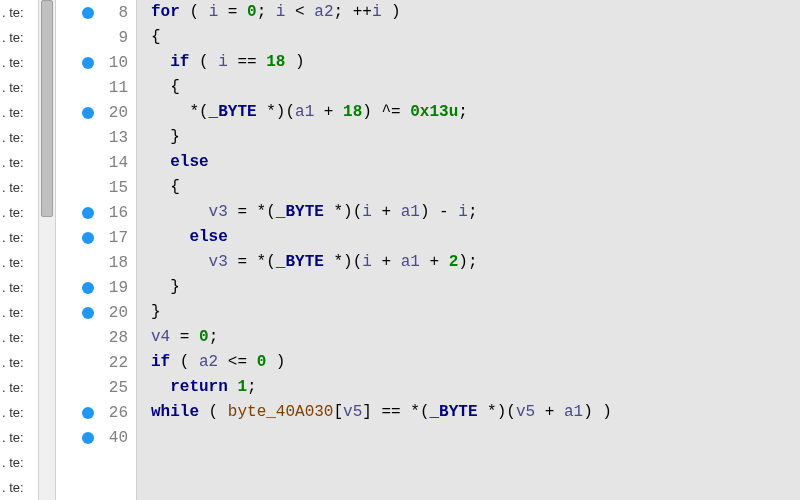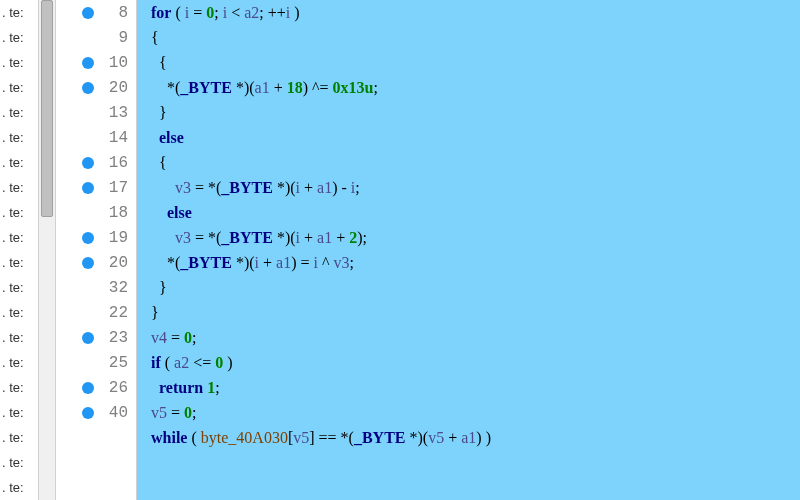--- a/index.html
+++ b/index.html
@@ -79,23 +79,22 @@
     min-width: 24px;
     text-align: right;
   }
   .gutter-sep {
     width: 1px;
     background: #d0d0d0;
     flex-shrink: 0;
   }
   .code {
     flex: 1;
-    background: #7dd3fc;
+    background: #e5e5e5;
     overflow: hidden;
-    font-family: Liberation Serif, serif;
   }
   .code-row {
     height: 25px;
     line-height: 25px;
     white-space: pre;
     padding-left: 14px;
     color: #000080;
   }
   .code-row span.t-kw { color: #000080; font-weight: bold; }
   .code-row span.t-id { color: #4a4a8a; }
@@ -143,32 +142,40 @@
       </div>
       <div class="gutter-row">
         <div class="bp hidden"></div>
         <div class="ln">9</div>
       </div>
       <div class="gutter-row">
         <div class="bp"></div>
         <div class="ln">10</div>
       </div>
       <div class="gutter-row">
+        <div class="bp hidden"></div>
+        <div class="ln">11</div>
+      </div>
+      <div class="gutter-row">
         <div class="bp"></div>
         <div class="ln">20</div>
       </div>
       <div class="gutter-row">
         <div class="bp hidden"></div>
         <div class="ln">13</div>
       </div>
       <div class="gutter-row">
         <div class="bp hidden"></div>
         <div class="ln">14</div>
       </div>
       <div class="gutter-row">
+        <div class="bp hidden"></div>
+        <div class="ln">15</div>
+      </div>
+      <div class="gutter-row">
         <div class="bp"></div>
         <div class="ln">16</div>
       </div>
       <div class="gutter-row">
         <div class="bp"></div>
         <div class="ln">17</div>
       </div>
       <div class="gutter-row">
         <div class="bp hidden"></div>
         <div class="ln">18</div>
@@ -176,60 +183,55 @@
       <div class="gutter-row">
         <div class="bp"></div>
         <div class="ln">19</div>
       </div>
       <div class="gutter-row">
         <div class="bp"></div>
         <div class="ln">20</div>
       </div>
       <div class="gutter-row">
         <div class="bp hidden"></div>
-        <div class="ln">32</div>
+        <div class="ln">28</div>
       </div>
       <div class="gutter-row">
         <div class="bp hidden"></div>
         <div class="ln">22</div>
-      </div>
-      <div class="gutter-row">
-        <div class="bp"></div>
-        <div class="ln">23</div>
       </div>
       <div class="gutter-row">
         <div class="bp hidden"></div>
         <div class="ln">25</div>
       </div>
       <div class="gutter-row">
         <div class="bp"></div>
         <div class="ln">26</div>
       </div>
       <div class="gutter-row">
         <div class="bp"></div>
         <div class="ln">40</div>
       </div>
     </div>
 
   <div class="gutter-sep"></div>
 
   <div class="code">
   <div class="code-row"><span class="t-kw">for</span><span class="t-pun"> ( </span><span class="t-id">i</span><span class="t-pun"> = </span><span class="t-num">0</span><span class="t-pun">; </span><span class="t-id">i</span><span class="t-pun"> &lt; </span><span class="t-id">a2</span><span class="t-pun">; ++</span><span class="t-id">i</span><span class="t-pun"> )</span></div>
       <div class="code-row"><span class="t-pun">{</span></div>
+      <div class="code-row"><span class="t-pun">  </span><span class="t-kw">if</span><span class="t-pun"> ( </span><span class="t-id">i</span><span class="t-pun"> == </span><span class="t-num">18</span><span class="t-pun"> )</span></div>
       <div class="code-row"><span class="t-pun">  {</span></div>
       <div class="code-row"><span class="t-pun">    *(</span><span class="t-type">_BYTE</span><span class="t-pun"> *)(</span><span class="t-id">a1</span><span class="t-pun"> + </span><span class="t-num">18</span><span class="t-pun">) ^= </span><span class="t-num">0x13u</span><span class="t-pun">;</span></div>
       <div class="code-row"><span class="t-pun">  }</span></div>
       <div class="code-row"><span class="t-pun">  </span><span class="t-kw">else</span></div>
       <div class="code-row"><span class="t-pun">  {</span></div>
       <div class="code-row"><span class="t-pun">      </span><span class="t-id">v3</span><span class="t-pun"> = *(</span><span class="t-type">_BYTE</span><span class="t-pun"> *)(</span><span class="t-id">i</span><span class="t-pun"> + </span><span class="t-id">a1</span><span class="t-pun">) - </span><span class="t-id">i</span><span class="t-pun">;</span></div>
       <div class="code-row"><span class="t-pun">    </span><span class="t-kw">else</span></div>
       <div class="code-row"><span class="t-pun">      </span><span class="t-id">v3</span><span class="t-pun"> = *(</span><span class="t-type">_BYTE</span><span class="t-pun"> *)(</span><span class="t-id">i</span><span class="t-pun"> + </span><span class="t-id">a1</span><span class="t-pun"> + </span><span class="t-num">2</span><span class="t-pun">);</span></div>
-      <div class="code-row"><span class="t-pun">    *(</span><span class="t-type">_BYTE</span><span class="t-pun"> *)(</span><span class="t-id">i</span><span class="t-pun"> + </span><span class="t-id">a1</span><span class="t-pun">) = </span><span class="t-id">i</span><span class="t-pun"> ^ </span><span class="t-id">v3</span><span class="t-pun">;</span></div>
       <div class="code-row"><span class="t-pun">  }</span></div>
       <div class="code-row"><span class="t-pun">}</span></div>
       <div class="code-row"><span class="t-id">v4</span><span class="t-pun"> = </span><span class="t-num">0</span><span class="t-pun">;</span></div>
       <div class="code-row"><span class="t-kw">if</span><span class="t-pun"> ( </span><span class="t-id">a2</span><span class="t-pun"> &lt;= </span><span class="t-num">0</span><span class="t-pun"> )</span></div>
       <div class="code-row"><span class="t-pun">  </span><span class="t-kw">return</span><span class="t-pun"> </span><span class="t-num">1</span><span class="t-pun">;</span></div>
-      <div class="code-row"><span class="t-id">v5</span><span class="t-pun"> = </span><span class="t-num">0</span><span class="t-pun">;</span></div>
       <div class="code-row"><span class="t-kw">while</span><span class="t-pun"> ( </span><span class="t-glob">byte_40A030</span><span class="t-pun">[</span><span class="t-id">v5</span><span class="t-pun">] == *(</span><span class="t-type">_BYTE</span><span class="t-pun"> *)(</span><span class="t-id">v5</span><span class="t-pun"> + </span><span class="t-id">a1</span><span class="t-pun">) )</span></div>
     </div>
 
 </div>
 
 </body></html>

